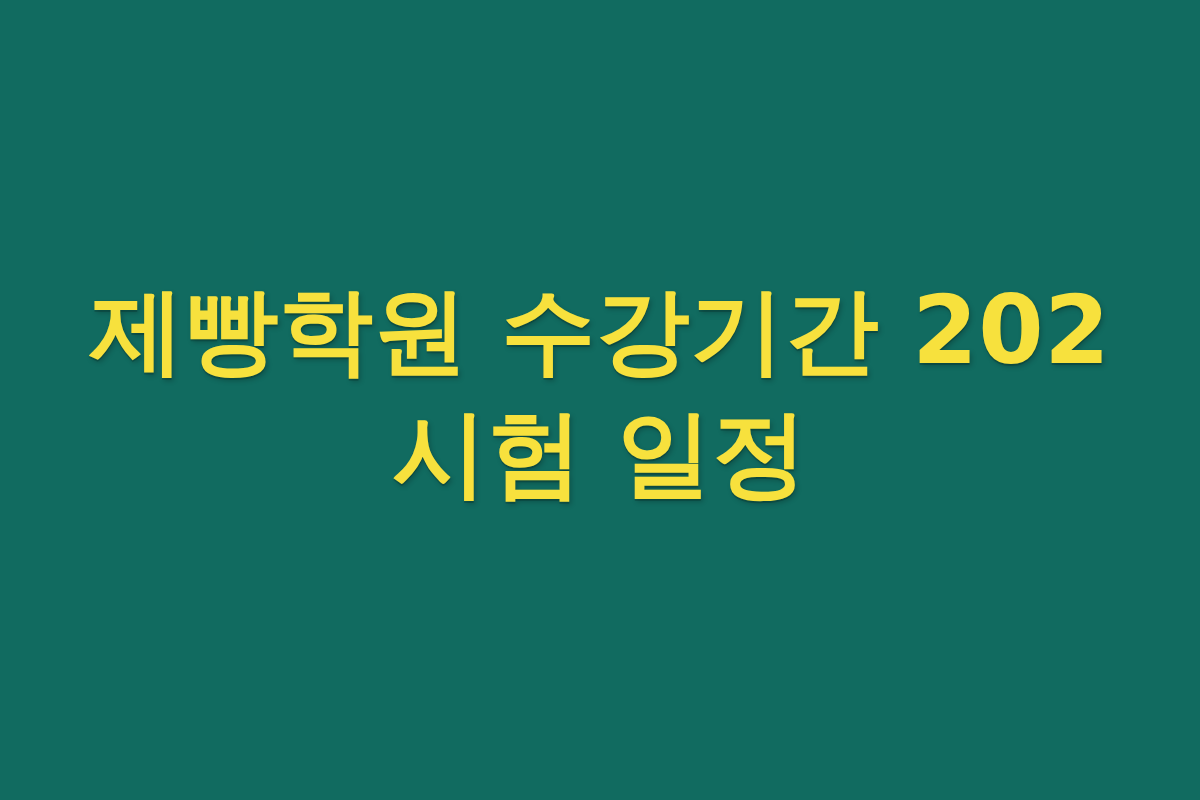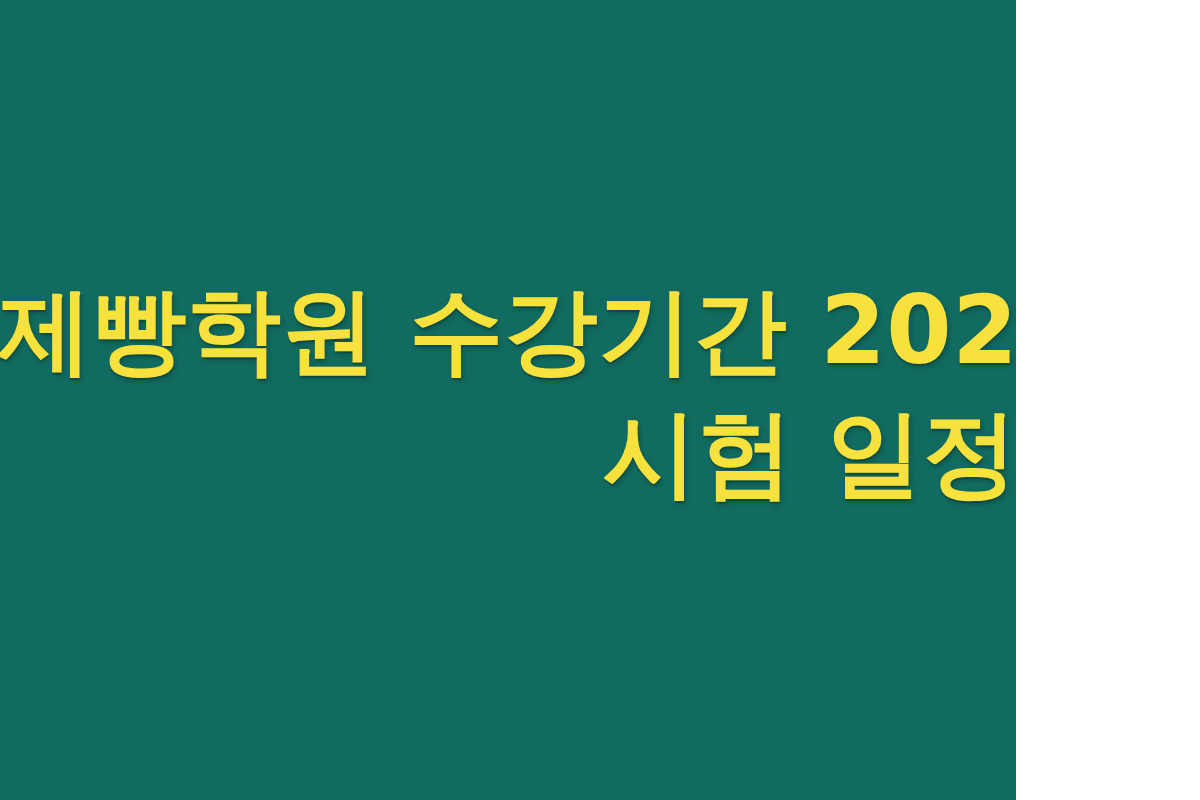--- a/index.html
+++ b/index.html
@@ -10,21 +10,21 @@
   body {
     width: 1200px;
     height: 800px;
     overflow: hidden;
     font-family: "Liberation Sans", "DejaVu Sans", sans-serif;
   }
 
   
   .title-card {
     position: relative;
-    width: 1016px;
+    width: 1200px;
     height: 800px;
     background: #116B60;
     display: flex;
     align-items: center;
     justify-content: center;
     box-sizing: border-box;
     user-select: none;
   }
 
   
@@ -57,16 +57,16 @@
 </head>
 <body>
 
 <div class="title-card" style="background: rgb(17, 107, 96);">
 
   <div class="headline-block">
 
     <span class="headline-line line-1" style="color: rgb(247, 225, 61); font-size: 94px;">제빵학원 수강기간 202</span>
 
 
-    <span class="headline-line line-3" style="color: rgb(247, 225, 61); text-align: right;">시험 일정</span>
+    <span class="headline-line line-3" style="color: rgb(247, 225, 61);">시험 일정</span>
 
   </div>
 </div>
 
 </body></html>

